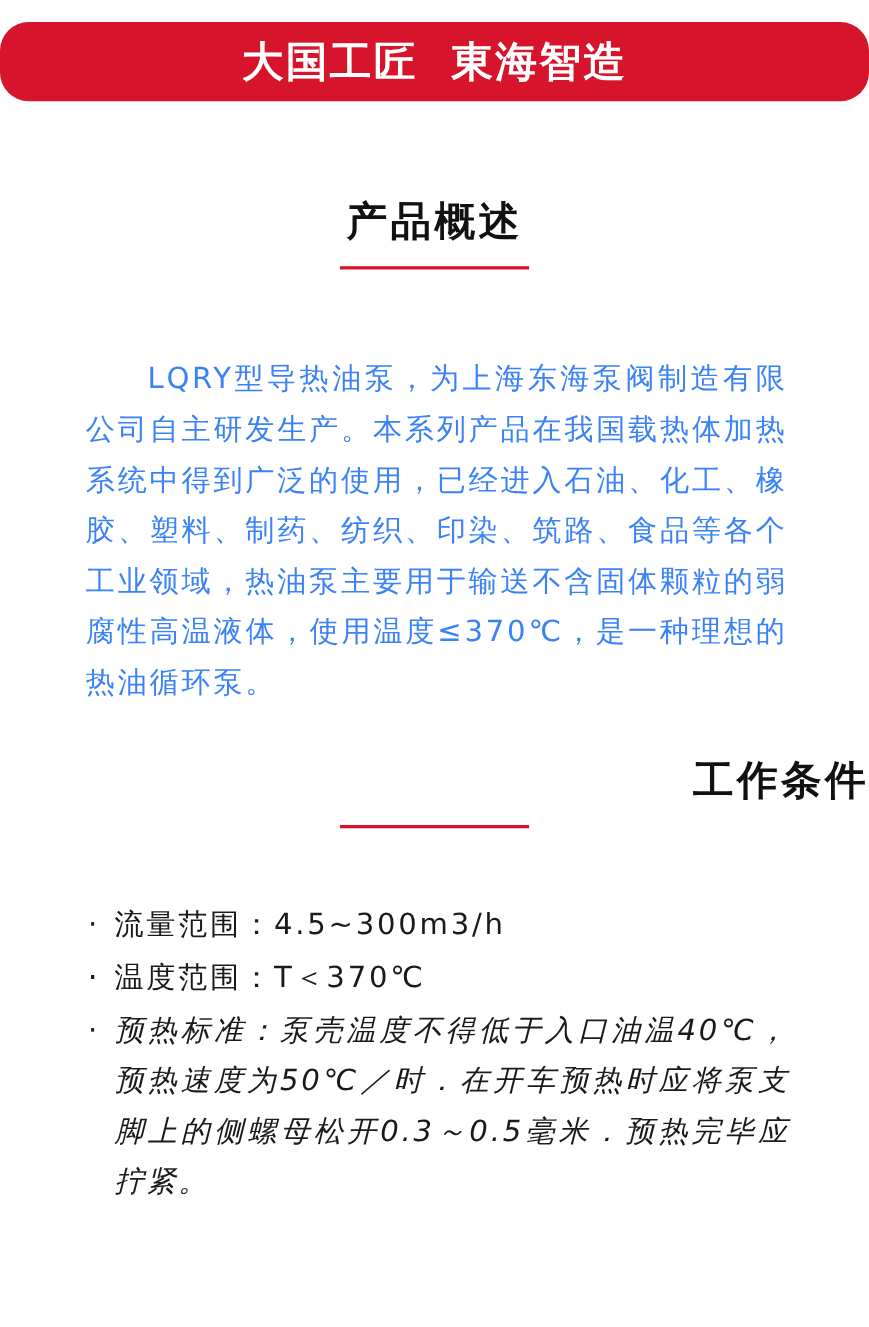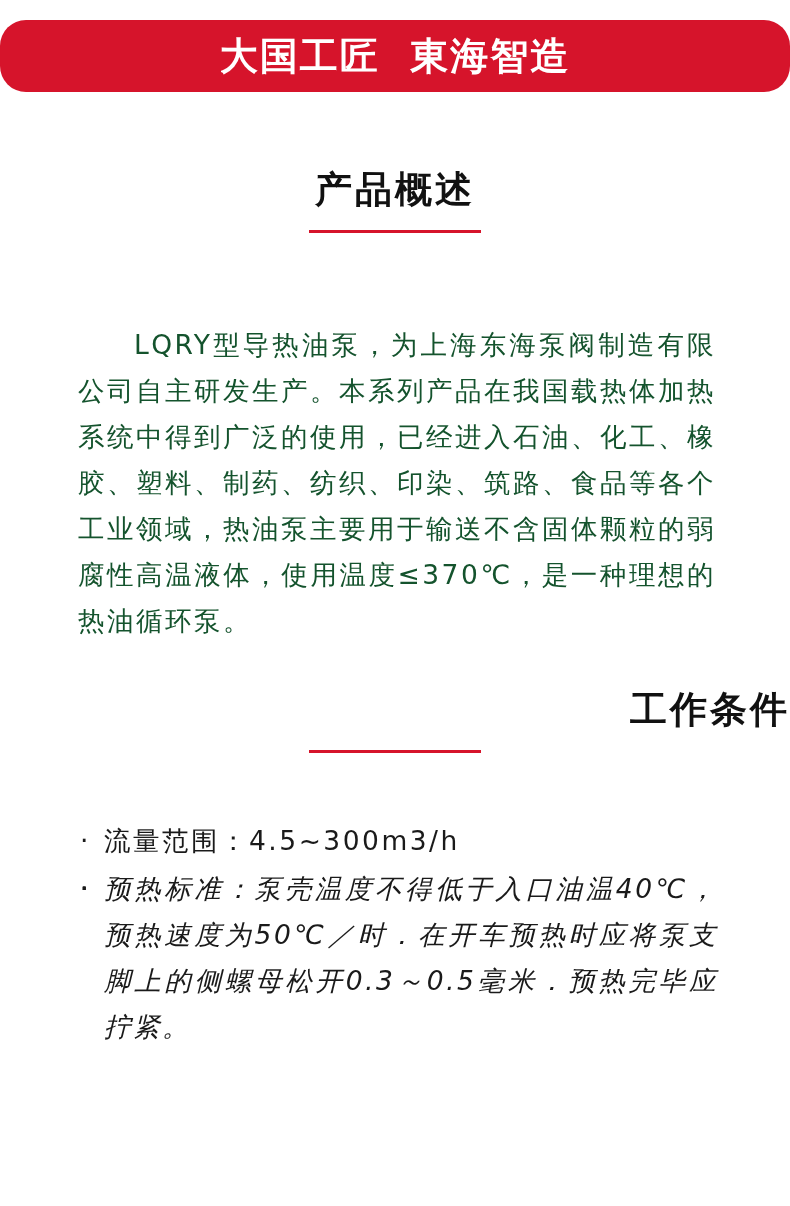--- a/index.html
+++ b/index.html
@@ -61,42 +61,42 @@
   }
   .heading-rule {
     width: 172px;
     height: 3px;
     background: #d6142b;
     margin: 18px auto 0 auto;
   }
 
   #overview-heading {
     position: absolute;
-    top: 168px;
+    top: 180px;
     left: 0;
     width: 790px;
   }
 
   #conditions-heading {
     position: absolute;
     top: 688px;
     left: 0;
     width: 790px;
     text-align: right;
   }
 
   
   .body-paragraph {
     position: absolute;
     top: 295px;
     left: 78px;
     width: 638px;
     font-size: 26.5px;
     line-height: 46px;
-    color: #14532d;
+    color: #3b82f6;
     text-align: justify;
     text-align-last: left;
     text-indent: 56px;
     letter-spacing: 2.5px;
     font-family: "DejaVu Sans", "Liberation Sans", sans-serif;
   }
 
   
   .spec-list {
     position: absolute;
@@ -166,20 +166,21 @@
       <span class="text">流量范围：4.5~300m3/h</span>
     </li>
     <li>
       <span class="dot">·</span>
     </li>
     <li>
       <span class="dot">·</span>
     </li>
     <li>
       <span class="dot">·</span>
+      <span class="text">温度范围：T＜370℃</span>
     </li>
     <li class="long">
       <span class="dot">·</span>
       <span class="text">预热标准：泵壳温度不得低于入口油温40℃，预热速度为50℃／时．在开车预热时应将泵支脚上的侧螺母松开0.3～0.5毫米．预热完毕应拧紧。</span>
     </li>
   </ul>
 
 </div>
 
 </body></html>

